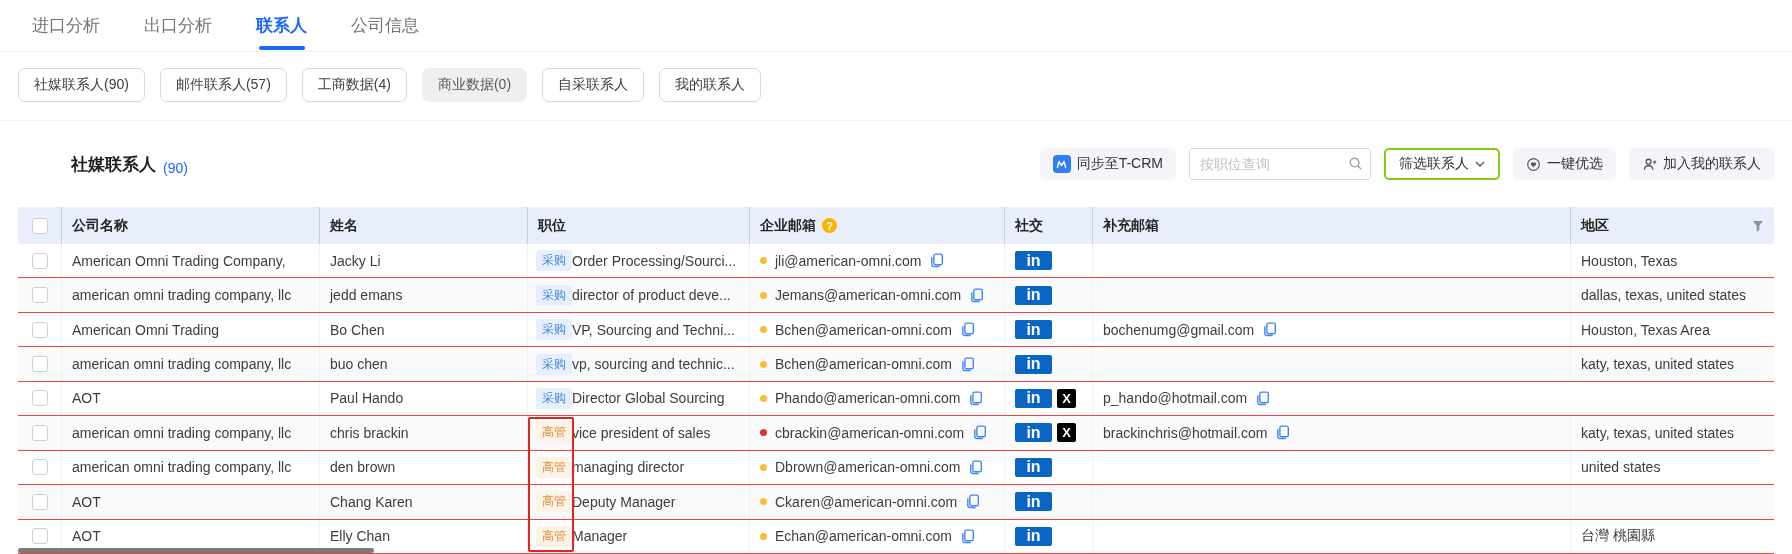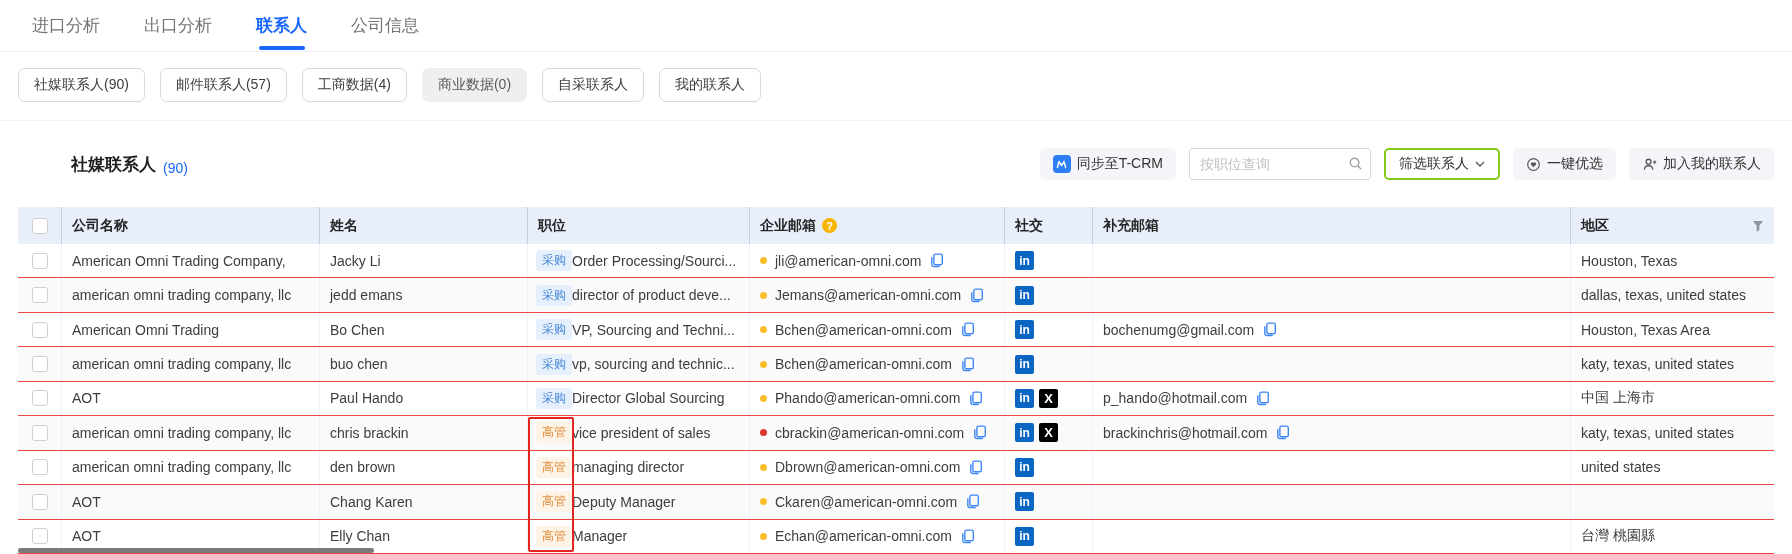--- a/index.html
+++ b/index.html
@@ -59,22 +59,22 @@
   .cell:last-child { border-right:none; }
   .c-cb { justify-content:center; padding:0; }
   .cb { width:16px; height:16px; border:1px solid #cfcfcf; border-radius:3px; background:#fff;
     cursor:pointer; }
   .c-title { padding-left:8px; }
   .badge { font-size:12px; padding:2px 6px; border-radius:3px; flex:none; }
   .badge.procurement { background:#e6f0fc; color:#4486d8; }
   .badge.executive { background:#fdf3e6; color:#e08e3c; }
   .dot { width:7px; height:7px; border-radius:50%; margin-right:8px; flex:none; }
   .copy-icon { width:15px; height:15px; margin-left:8px; color:#3f87f5; cursor:pointer; flex:none; }
-  .li-icon { width:19px; height:19px; background:#0a66c2; color:#fff; border-radius:2px;
-    font-size:12px; font-weight:bold; display:inline-flex; align-items:center; justify-content:center;
+  .li-icon { width:37px; height:19px; background:#0a66c2; color:#fff; border-radius:2px;
+    font-size:16px; font-weight:bold; display:inline-flex; align-items:center; justify-content:center;
     margin-right:5px; cursor:pointer; }
   .x-icon { width:19px; height:19px; background:#000; color:#fff; border-radius:2px;
     font-size:13px; font-weight:bold; display:inline-flex; align-items:center; justify-content:center;
     cursor:pointer; }
   .help { width:15px; height:15px; border-radius:50%; background:#f7b500; color:#fff; font-size:11px;
     font-weight:bold; display:inline-flex; align-items:center; justify-content:center; margin-left:6px; }
   .funnel { margin-left:auto; cursor:pointer; }
 
   
   .red-box { position:absolute; left:528px; top:417px; width:46px; height:135px;
@@ -304,21 +304,20 @@
             <span class="li-icon">in</span>
             <span class="x-icon">X</span>
           </div>
           <div class="cell c-extra">
             <span class="etext">p_hando@hotmail.com</span>
             <svg class="copy-icon" viewBox="0 0 16 16">
               <rect x="5.2" y="1.2" width="9" height="11.4" rx="1.8" fill="none" stroke="currentColor" stroke-width="1.5"></rect>
               <path d="M3 4.6 v7.6 a2.2 2.2 0 0 0 2.2 2.2 h6.2" fill="none" stroke="currentColor" stroke-width="1.5"></path>
             </svg>
           </div>
-          <div class="cell c-region">中国 上海市</div>
         </div>
         <div class="t-row striped">
           <div class="cell c-cb">
             <span class="cb"></span>
           </div>
           <div class="cell c-company">american omni trading company, llc</div>
           <div class="cell c-name">chris brackin</div>
           <div class="cell c-title">
             <span class="badge executive">高管</span>
             <span class="ttl">vice president of sales</span>

